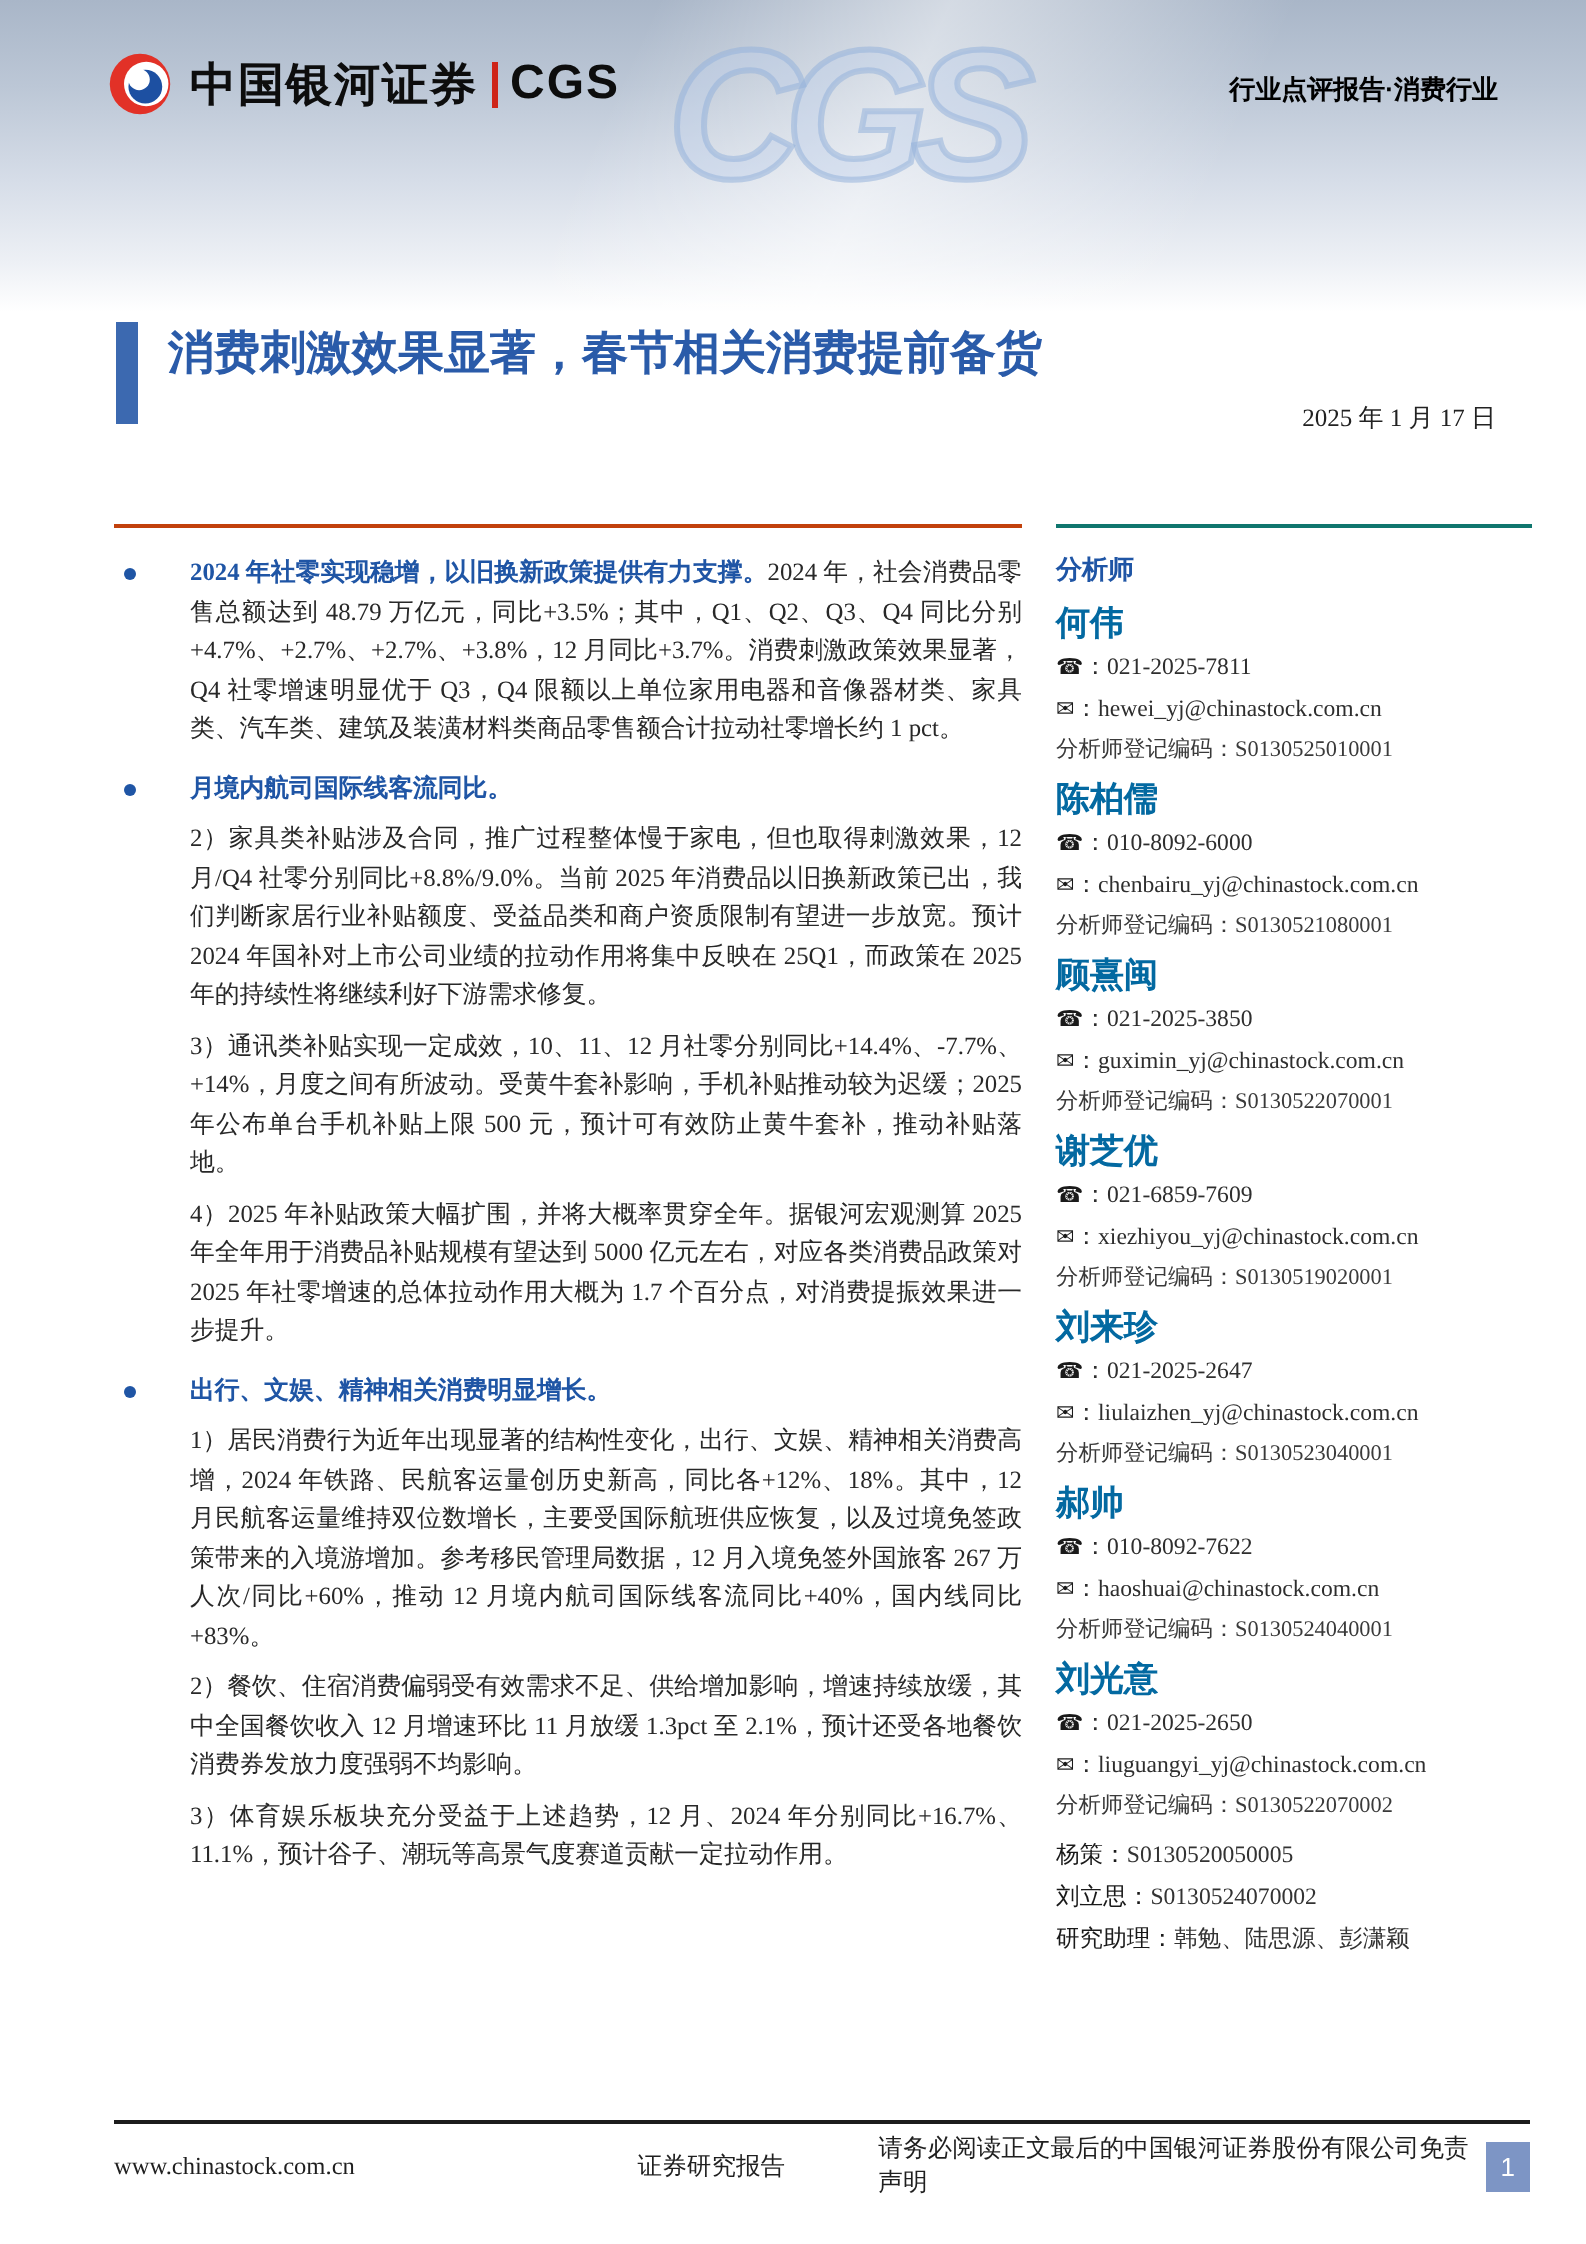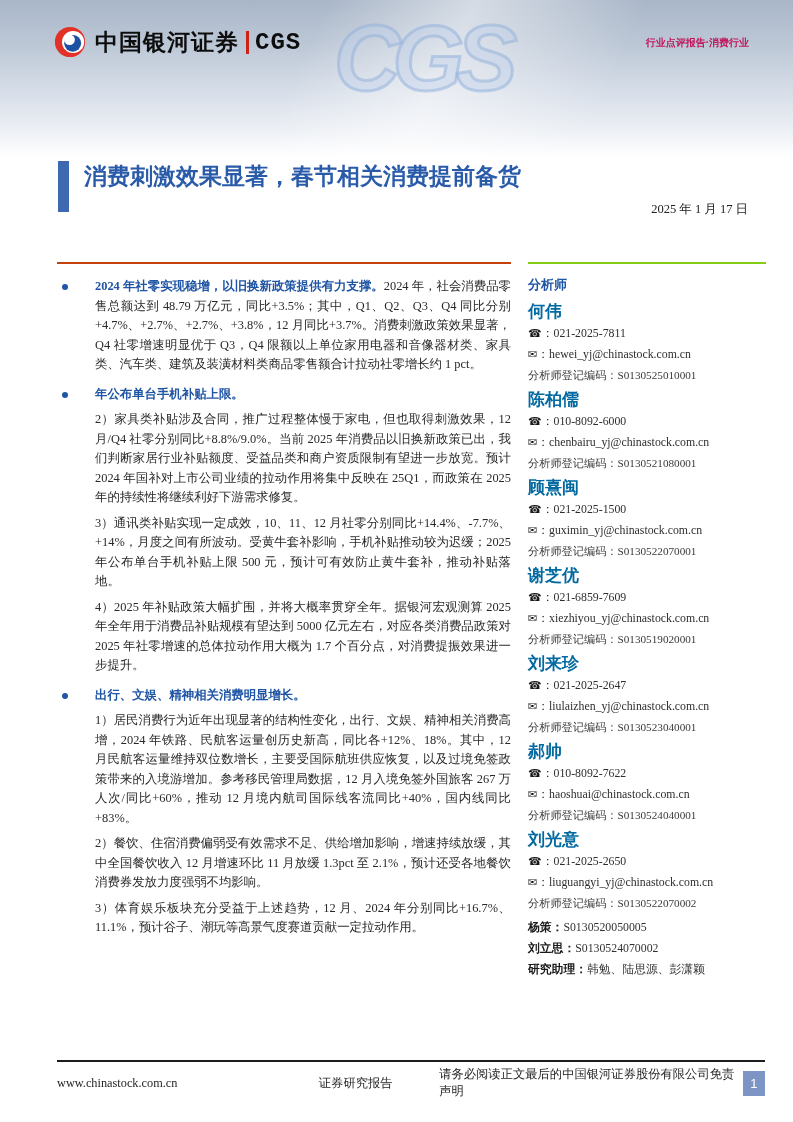--- a/index.html
+++ b/index.html
@@ -20,29 +20,29 @@
     background:linear-gradient(115deg,rgba(255,255,255,0) 38%,rgba(255,255,255,0.5) 55%,rgba(255,255,255,0) 75%);
   }
   .watermark {
     position:absolute; top:0px; left:334px; height:116px;
     font-family:"Liberation Sans","DejaVu Sans",sans-serif;
     font-style:italic; font-weight:900; font-size:92px; line-height:116px;
     letter-spacing:-8px; color:rgba(186,206,235,0.38);
     -webkit-text-stroke:3px rgba(150,178,219,0.55);
   }
   .brand { position:absolute; top:26px; left:54px; display:flex; align-items:center;
-           font-family:Liberation Mono, monospace; }
+           font-family:Liberation Sans, sans-serif; }
   .brand-icon { width:32px; height:32px; margin-right:9px; }
   .brand-cn { font-size:23px; font-weight:bold; color:#0d0d0d; letter-spacing:1px; }
   .brand-divider { width:3px; height:23px; background:#ce2418; margin:0 6px 0 7px; }
   .brand-en { font-size:24px; font-weight:bold; color:#0d0d0d; letter-spacing:1px; }
   .report-type {
     position:absolute; top:36px; right:44px;
     font-family:"Liberation Sans","DejaVu Sans",sans-serif;
-    font-size:10px; font-weight:bold; color:#be185d;
+    font-size:13px; font-weight:bold; color:#000000;
   }
 
   
   .title-wrap { position:absolute; left:58px; top:161px; width:700px; display:flex; }
   .title-bar { width:11px; height:51px; background:#3c69b0; margin-right:15px; flex:none; }
   .title-text {
     font-family:"Liberation Sans","DejaVu Sans",sans-serif;
     font-size:23px; font-weight:bold; color:#2a5ba9; line-height:29px; padding-top:1px;
   }
   .report-date { position:absolute; top:201px; right:45px; font-size:12.5px; color:#222; }
@@ -56,32 +56,32 @@
   .section { position:relative; padding-left:38px; margin-bottom:10px; }
   .bullet { position:absolute; left:5px; top:7px; width:6px; height:6px;
             border-radius:50%; background:#1f55a5; }
   .sec-head-line { margin:0; }
   .sec-heading { font-weight:bold; color:#1f55a5; }
   .para { margin:6px 0 0 0; }
 
   
   .sidebar {
     position:absolute; left:528px; top:262px; width:238px;
-    border-top:2px solid #84cc16; padding-top:9px;
+    border-top:2px solid #0f766e; padding-top:9px;
     font-size:11.8px; color:#333; line-height:20px;
   }
   .sidebar-heading { color:#1f55a5; font-weight:bold; font-size:13px; margin:2px 0 6px; }
   .analyst { margin-bottom:4px; }
   .analyst-name { font-weight:bold; font-size:17px; color:#0369a1; line-height:22px; }
   .contact-line { line-height:20px; color:#2e2e2e; }
   .c-icon { font-family:"DejaVu Sans",sans-serif; font-size:11px; color:#1a1a1a; }
   .reg-line { font-size:11.2px; color:#3a3a3a; line-height:20px; }
   .extras { margin-top:2px; }
   .extra-line { line-height:21px; }
-  .extra-label { font-weight:bold; color:#1a1a1a; }
+  .extra-label { font-weight:normal; color:#1a1a1a; }
 
   
   .footer-rule { position:absolute; left:57px; top:1060px; width:708px; height:2px; background:#1c1c1c; }
   .footer {
     position:absolute; left:57px; top:1066px; width:708px;
     display:flex; align-items:center; font-size:12.3px; color:#1f1f1f;justify-content:flex-end;
   }
   .footer-site { width:232px; }
   .footer-center { width:180px; text-align:center; }
   .footer-disclaimer { margin-left:auto; }
@@ -121,21 +121,21 @@
 
   <div class="main">
   <div class="section">
     <span class="bullet"></span>
     <p class="sec-head-line"><span class="sec-heading">2024 年社零实现稳增，以旧换新政策提供有力支撑。</span><span class="sec-lead">2024 年，社会消费品零售总额达到 48.79 万亿元，同比+3.5%；其中，Q1、Q2、Q3、Q4 同比分别+4.7%、+2.7%、+2.7%、+3.8%，12 月同比+3.7%。消费刺激政策效果显著，Q4 社零增速明显优于 Q3，Q4 限额以上单位家用电器和音像器材类、家具类、汽车类、建筑及装潢材料类商品零售额合计拉动社零增长约 1 pct。</span></p>
     <div class="sec-paras"></div>
   </div>
 
   <div class="section">
     <span class="bullet"></span>
-    <p class="sec-head-line"><span class="sec-heading">年公布单台手机补贴上限。</span></p>
+    <p class="sec-head-line"><span class="sec-heading">月境内航司国际线客流同比。</span></p>
     <div class="sec-paras">
           <p class="para">2）家具类补贴涉及合同，推广过程整体慢于家电，但也取得刺激效果，12 月/Q4 社零分别同比+8.8%/9.0%。当前 2025 年消费品以旧换新政策已出，我们判断家居行业补贴额度、受益品类和商户资质限制有望进一步放宽。预计 2024 年国补对上市公司业绩的拉动作用将集中反映在 25Q1，而政策在 2025 年的持续性将继续利好下游需求修复。</p>
           <p class="para">3）通讯类补贴实现一定成效，10、11、12 月社零分别同比+14.4%、-7.7%、+14%，月度之间有所波动。受黄牛套补影响，手机补贴推动较为迟缓；2025 年公布单台手机补贴上限 500 元，预计可有效防止黄牛套补，推动补贴落地。</p>
           <p class="para">4）2025 年补贴政策大幅扩围，并将大概率贯穿全年。据银河宏观测算 2025 年全年用于消费品补贴规模有望达到 5000 亿元左右，对应各类消费品政策对 2025 年社零增速的总体拉动作用大概为 1.7 个百分点，对消费提振效果进一步提升。</p>
         </div>
   </div>
 
   <div class="section">
     <span class="bullet"></span>
     <p class="sec-head-line"><span class="sec-heading">出行、文娱、精神相关消费明显增长。</span></p>
@@ -159,21 +159,21 @@
 
   <div class="analyst">
     <div class="analyst-name">陈柏儒</div>
     <div class="contact-line"><span class="c-icon">☎</span><span class="c-sep">：</span><span>010-8092-6000</span></div>
     <div class="contact-line"><span class="c-icon">✉</span><span class="c-sep">：</span><span>chenbairu_yj@chinastock.com.cn</span></div>
     <div class="reg-line"><span>分析师登记编码：</span><span>S0130521080001</span></div>
   </div>
 
   <div class="analyst">
     <div class="analyst-name">顾熹闽</div>
-    <div class="contact-line"><span class="c-icon">☎</span><span class="c-sep">：</span><span>021-2025-1500</span></div>
+    <div class="contact-line"><span class="c-icon">☎</span><span class="c-sep">：</span><span>021-2025-3850</span></div>
     <div class="contact-line"><span class="c-icon">✉</span><span class="c-sep">：</span><span>guximin_yj@chinastock.com.cn</span></div>
     <div class="reg-line"><span>分析师登记编码：</span><span>S0130522070001</span></div>
   </div>
 
   <div class="analyst">
     <div class="analyst-name">谢芝优</div>
     <div class="contact-line"><span class="c-icon">☎</span><span class="c-sep">：</span><span>021-6859-7609</span></div>
     <div class="contact-line"><span class="c-icon">✉</span><span class="c-sep">：</span><span>xiezhiyou_yj@chinastock.com.cn</span></div>
     <div class="reg-line"><span>分析师登记编码：</span><span>S0130519020001</span></div>
   </div>

